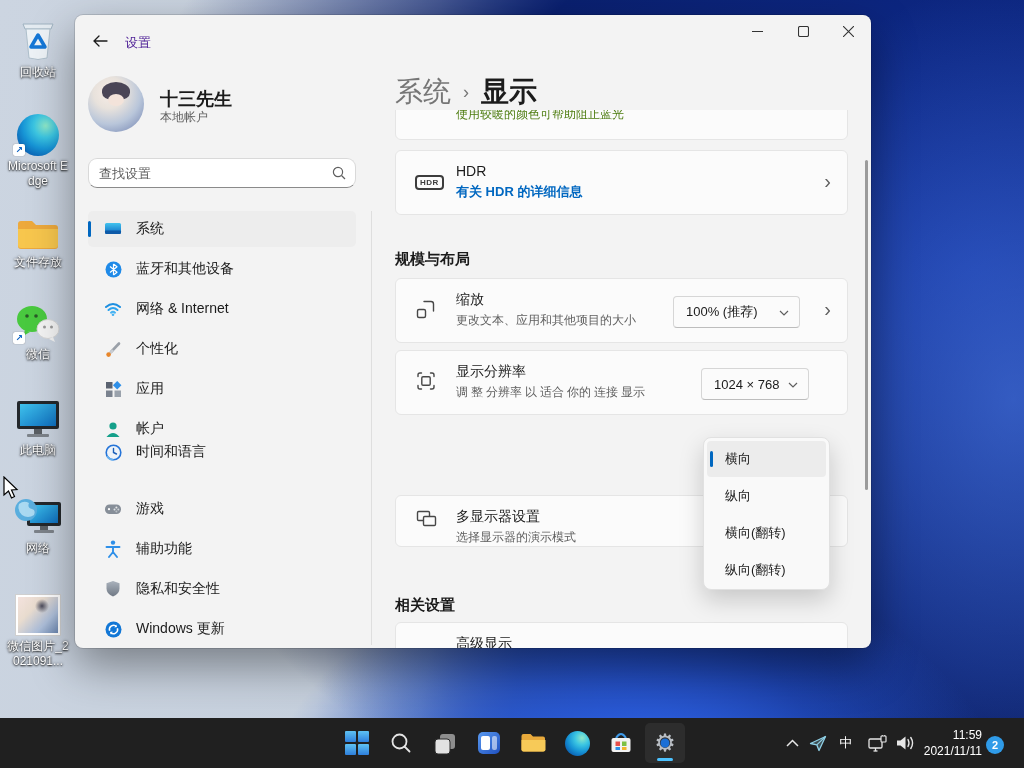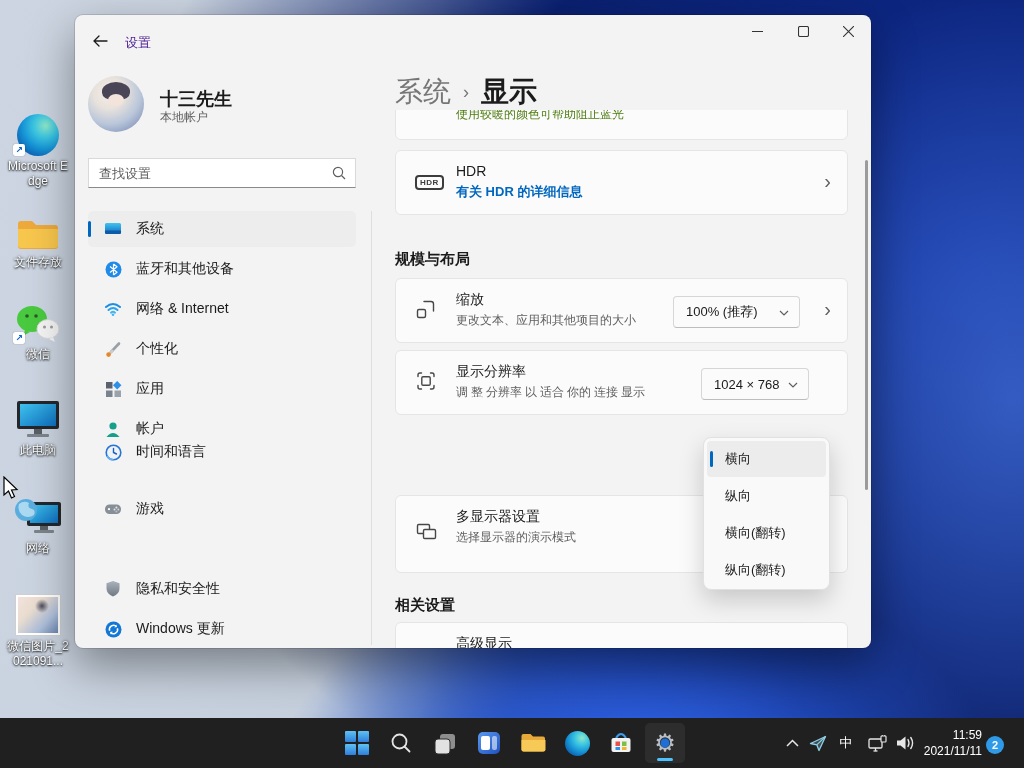--- a/index.html
+++ b/index.html
@@ -41,21 +41,21 @@
     background: radial-gradient(circle at 38% 30%, #f7ece6 0%, #e8e2dc 30%, #b9c6da 60%, #8797bd 85%, #6d7fae 100%);
     overflow:hidden; }
   .avatar:before { content:""; position:absolute; left:14px; top:6px; width:28px; height:18px;
     background:#4a4556; border-radius:50% 50% 40% 40%; }
   .avatar:after { content:""; position:absolute; left:20px; top:18px; width:16px; height:12px;
     background:#f3e3da; border-radius:50%; }
   .profile-name { position:absolute; left:85px; top:72px; font-size:18px; font-weight:700; color:#1b1b1b; }
   .profile-type { position:absolute; left:85px; top:94px; font-size:12px; color:#5f5f5f; }
   
   .search { position:absolute; left:13px; top:143px; width:268px; height:30px; background:#fff;
-    border:1px solid #d9d9d9; border-bottom-color:#8a8a8a; border-radius:0; }
+    border:1px solid #d9d9d9; border-bottom-color:#8a8a8a; border-radius:9px; }
   .search input { position:absolute; left:10px; top:2px; width:225px; height:24px; border:0; outline:0;
     font-size:13px; color:#1b1b1b; background:transparent; font-family:inherit; }
   .search input::placeholder { color:#5e5e5e; opacity:1; }
   .search .mag { position:absolute; right:9px; top:7px; }
   
   .nav-item { position:absolute; left:13px; width:268px; height:36px; border-radius:5px;
     display:flex; align-items:center; gap:14px; padding-left:16px; font-size:14px; color:#1b1b1b; }
   .nav-item.sel { background:#ededed; }
   .nav-item.sel:before { content:""; position:absolute; left:0; top:10px; width:3px; height:16px;
     border-radius:2px; background:#0067c0; }
@@ -104,20 +104,30 @@
   .ime { color:#fff; font-size:13px; }
   .clock { position:absolute; right:42px; top:9px; text-align:right; font-size:12px; line-height:16px; color:#fff; }
   .badge { position:absolute; left:986px; top:736px; width:18px; height:18px; border-radius:50%;
     background:#2f9be8; color:#fff; font-size:11px; font-weight:700; text-align:center; line-height:18px; }
 </style>
 </head>
 <body>
 
 <div id="screen">
 
+  <div class="dicon" style="top:16px">
+    <div class="art">
+      <svg width="38" height="44" viewBox="0 0 38 44">
+        <path d="M4 6 h30 l-2 5 H6 z" fill="#e4ebf1" stroke="#9fb2c0" stroke-width="1"></path>
+        <path d="M7 11 h24 l-3 29 q-9 3 -18 0 z" fill="#edf2f6" stroke="#aebfcb" stroke-width="1"></path>
+        <path d="M19 17 l7 12 h-14 z" fill="none" stroke="#1577d6" stroke-width="3.5" stroke-linejoin="round"></path>
+      </svg>
+    </div>
+    <div class="lbl">回收站</div>
+  </div>
 
   <div class="dicon" style="top:110px">
     <div class="art">
       <div class="edge-ball"></div>
       <div class="shortcut-badge">↗</div>
     </div>
     <div class="lbl">Microsoft Edge</div>
   </div>
 
   <div class="dicon" style="top:206px">
@@ -313,20 +323,29 @@
         <svg width="18" height="13" viewBox="0 0 18 13">
             <rect x="1" y="1.5" width="16" height="9.5" rx="4.5" fill="#868e98"></rect>
             <circle cx="5" cy="6.2" r="1.1" fill="#fff"></circle>
             <circle cx="12.4" cy="4.6" r="1" fill="#e8e8e8"></circle>
             <circle cx="14.3" cy="6.6" r="1" fill="#cfd4d8"></circle>
             <circle cx="10.5" cy="6.6" r="1" fill="#dfe3e6"></circle>
             <circle cx="12.4" cy="8.6" r="1" fill="#b8bec4"></circle>
           </svg>
       </span>
       <span>游戏</span>
+    </div>
+    <div class="nav-item" style="top:516px">
+      <span class="nav-ic">
+        <svg width="16" height="18" viewBox="0 0 16 18">
+            <circle cx="8" cy="2.6" r="2.2" fill="#2e8fe8"></circle>
+            <path d="M1.5 7 H14.5 M8 7 V12 M8 12 L4 17 M8 12 L12 17" stroke="#2e8fe8" stroke-width="1.9" fill="none" stroke-linecap="round" stroke-linejoin="round"></path>
+          </svg>
+      </span>
+      <span>辅助功能</span>
     </div>
     <div class="nav-item" style="top:556px">
       <span class="nav-ic">
         <svg width="16" height="18" viewBox="0 0 16 18">
             <path d="M8 1 l6.5 2.2 v5.3 q0 5.5-6.5 8 q-6.5-2.5-6.5-8 V3.2 z" fill="url(#shg)"></path>
             <defs>
               <linearGradient id="shg" x1="0" y1="0" x2="0" y2="1">
                 <stop offset="0" stop-color="#aab2bc"></stop>
                 <stop offset="1" stop-color="#6f7884"></stop>
               </linearGradient>
@@ -397,21 +416,21 @@
         <div class="sub">调 整 分辨率 以 适合 你的 连接 显示</div>
         <div class="combo" style="left:305px;top:17px;width:108px">
           <span>1024 × 768</span>
           <svg width="10" height="6" viewBox="0 0 10 6">
               <path d="M1 1 L5 5 L9 1" stroke="#5f5f5f" stroke-width="1.2" fill="none"></path>
             </svg>
         </div>
       </div>
 
 
-      <div class="card" style="top:385px;height:78px">
+      <div class="card" style="top:385px;height:52px">
         <span class="cicon">
           <svg width="24" height="22" viewBox="0 0 24 22" fill="none" stroke="#474747" stroke-width="1.4" stroke-linecap="round">
               <rect x="2.5" y="3.5" width="12" height="9" rx="1.2"></rect>
               <rect x="8.5" y="8.5" width="12" height="9" rx="1.2" fill="#fbfbfb"></rect>
             </svg>
         </span>
         <div class="ttl">多显示器设置</div>
         <div class="sub">选择显示器的演示模式</div>
       </div>
 

